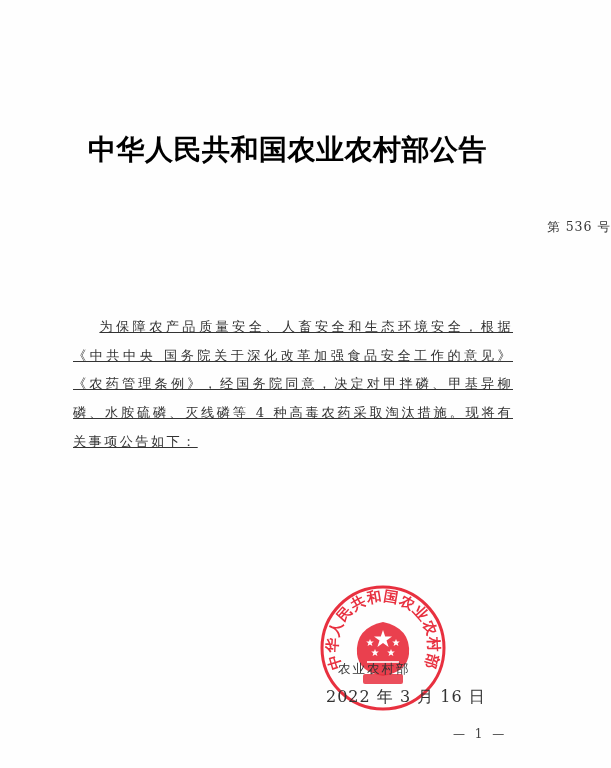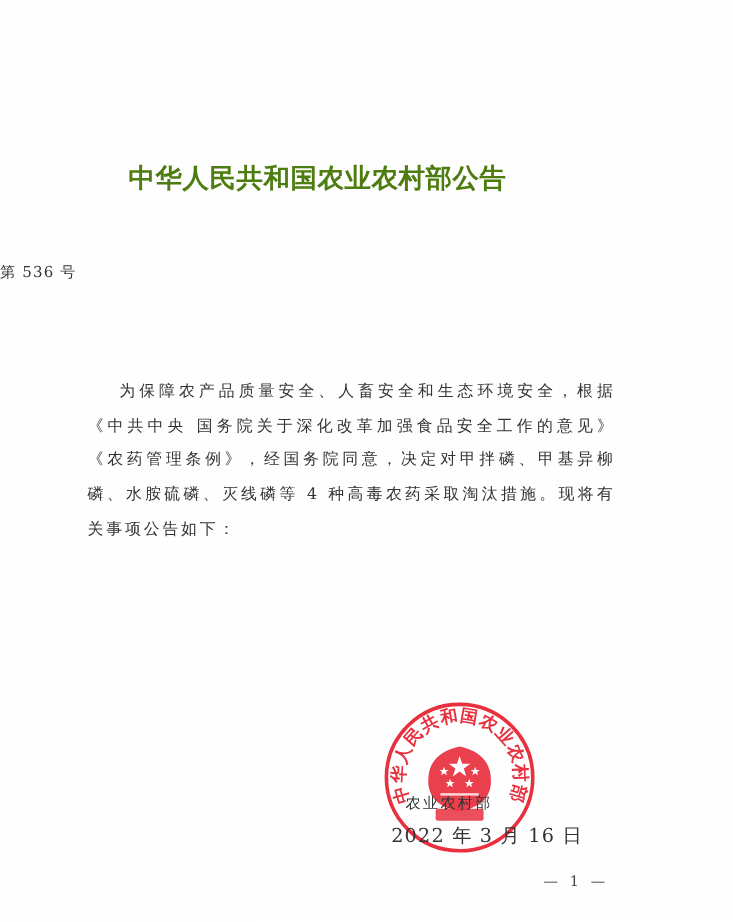--- a/index.html
+++ b/index.html
@@ -21,51 +21,51 @@
       width: 611px; height: 768px;
       background: #fefefe;
     }
     .title {
       position: absolute;
       left: 88px;
       top: 130px;
       width: 390px;
       font-family: "DejaVu Sans", "Liberation Sans", sans-serif;
       font-weight: bold;
-      font-size: 22px;
+      font-size: 28px;
       letter-spacing: 0.5px;
-      color: #4d7c0f;
+      color: #000000;
       white-space: nowrap;
       line-height: 40px;
-      margin-left: 19px;
     }
     .doc-number {
       position: absolute;
       left: 0;
       width: 611px;
       top: 219px;
-      text-align: left;
+      text-align: right;
       font-size: 12.5px;
       color: #333;
       letter-spacing: 1px;
     }
     .body-text {
       position: absolute;
       left: 73px;
       top: 313px;
       width: 440px;
       font-size: 13.2px;
       line-height: 28.7px;
       letter-spacing: 2.4px;
       color: #333;
     }
     .body-text p {
       margin: 0;
       text-indent: 2em;
       text-align: justify;
+      text-decoration: underline;
     }
     .stamp {
       position: absolute;
       left: 319px;
       top: 584px;
       width: 128px;
       height: 128px;
     }
     .signature {
       position: absolute;

